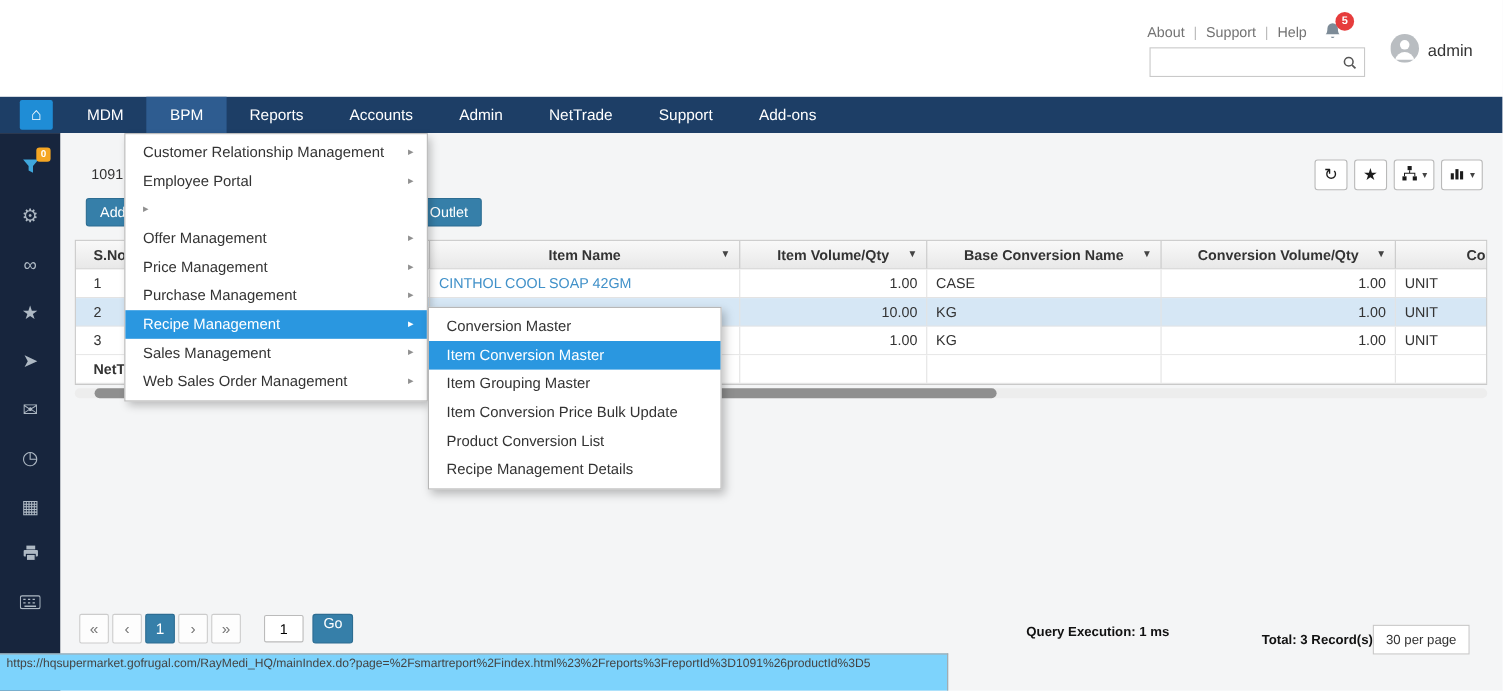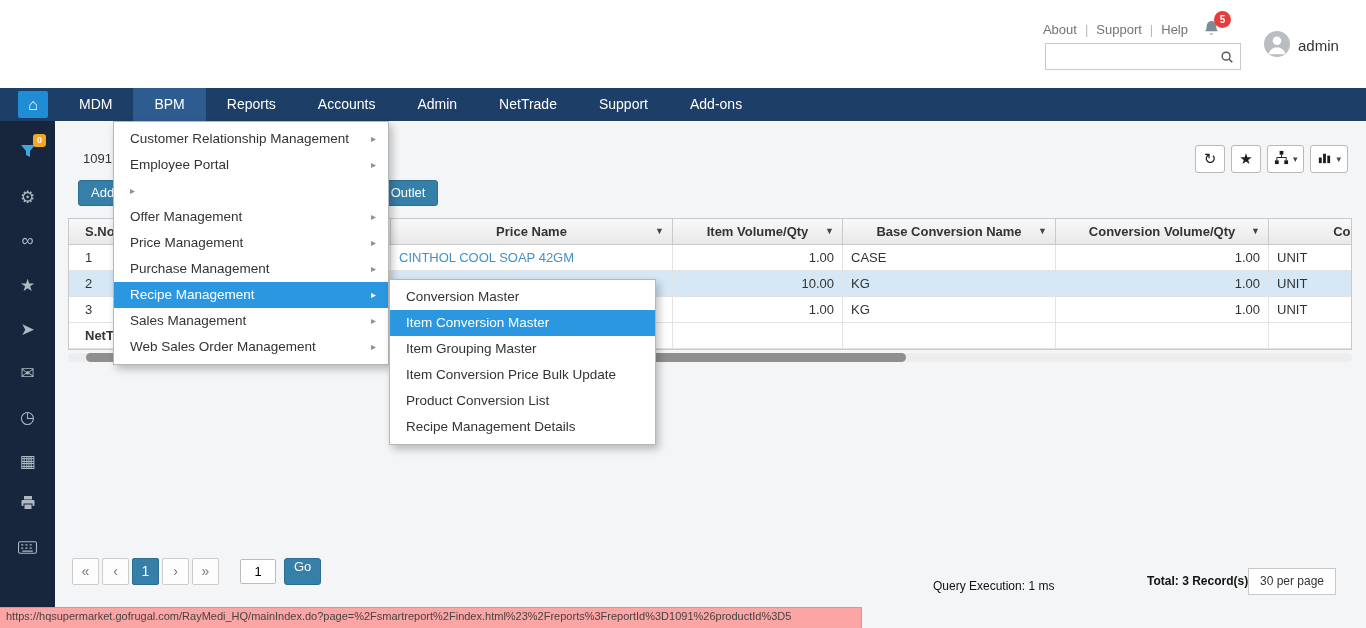--- a/index.html
+++ b/index.html
@@ -76,38 +76,38 @@
   .hscroll { position:absolute; left:13px; top:232px; width:1284px; height:9px; background:#ededed; border-radius:5px; }
   .hscroll-thumb { position:absolute; left:18px; top:0; width:820px; height:9px; background:#8f8f8f; border-radius:5px; cursor:pointer; }
 
   
   .pagination { position:absolute; left:17px; top:437px; display:flex; align-items:center; }
   .pg-btn { width:27px; height:27px; background:#fdfdfd; border:1px solid #ccc; color:#777; font-size:14px;
             text-align:center; line-height:25px; margin-right:3px; cursor:pointer; border-radius:2px; }
   .pg-btn.active { background:#367fa9; border-color:#2d6d92; color:#fff; }
   .pg-input { width:36px; height:25px; border:1px solid #bbb; margin:0 8px 0 18px; text-align:center; font-size:13px; border-radius:2px; }
   .pg-go { height:27px; padding:0 9px; background:#367fa9; border:1px solid #2d6d92; color:#fff; font-size:13px; border-radius:3px; cursor:pointer; }
-  .foot-query { position:absolute; left:878px; top:458px; font-size:12px; font-weight:normal; color:#111; }
+  .foot-query { position:absolute; left:878px; top:446px; font-size:12px; font-weight:bold; color:#111; }
   .foot-total { position:absolute; left:1092px; top:453px; font-size:12px; font-weight:bold; color:#111; }
   .per-page { position:absolute; right:30px; top:447px; width:88px; height:27px; background:#fff; border:1px solid #c8c8c8;
               font-size:12px; color:#333; text-align:center; line-height:25px; cursor:pointer; }
 
   
   .menu, .submenu { position:absolute; background:#fff; border:1px solid #b7b7b7; box-shadow:3px 4px 8px rgba(0,0,0,.25);
                     padding:4px 0; }
   .menu { left:113px; top:121px; width:276px; z-index:50; }
   .submenu { left:389px; top:279px; width:267px; z-index:51; }
   .menu-item { height:26px; line-height:26px; padding:0 12px 0 16px; font-size:13.5px; color:#333;
                display:flex; justify-content:space-between; align-items:flex-end; cursor:pointer; white-space:nowrap; }
   .menu-item .arrow { font-size:10px; color:#909090; }
   .menu-item.active { background:#2a97e0; color:#fff; }
   .menu-item.active .arrow { color:#fff; }
 
   
-  .statusbar { position:absolute; left:0; bottom:0; width:862px; height:21px; background:#fca5a5;
+  .statusbar { position:absolute; left:0; bottom:0; width:862px; height:34px; background:#7dd3fc;
                border:1px solid #a8a8a8; border-left:none; border-bottom:none; font-size:11px; color:#444;
                line-height:17px; padding:0 6px; z-index:70; white-space:nowrap; overflow:hidden; }
 </style>
 </head>
 <body>
 
 <div class="header">
   <div class="top-links">
       <span class="top-link">About</span>
       <span class="tl-sep">|</span>
@@ -227,21 +227,21 @@
       </div>
     </div>
 
   <div class="btn btn-add">Add</div>
   <div class="btn btn-outlet">Add Outlet</div>
 
   <div class="table-wrap">
     <div class="table-inner">
         <div class="t-head">
           <div class="th left" style="width: 322px;"><span>S.No</span><span class="th-caret">▼</span></div>
-          <div class="th" style="width: 282px;"><span>Price Name</span><span class="th-caret">▼</span></div>
+          <div class="th" style="width: 282px;"><span>Item Name</span><span class="th-caret">▼</span></div>
           <div class="th" style="width: 170px;"><span>Item Volume/Qty</span><span class="th-caret">▼</span></div>
           <div class="th" style="width: 213px;"><span>Base Conversion Name</span><span class="th-caret">▼</span></div>
           <div class="th" style="width: 213px;"><span>Conversion Volume/Qty</span><span class="th-caret">▼</span></div>
           <div class="th" style="width: 240px;"><span>Conversion Name</span></div>
         </div>
         <div class="t-row">
           <div class="td l" style="width: 322px;">1</div>
           <div class="td link" style="width: 282px;">CINTHOL COOL SOAP 42GM</div>
           <div class="td r" style="width: 170px;">1.00</div>
           <div class="td l8" style="width: 213px;">CASE</div>

